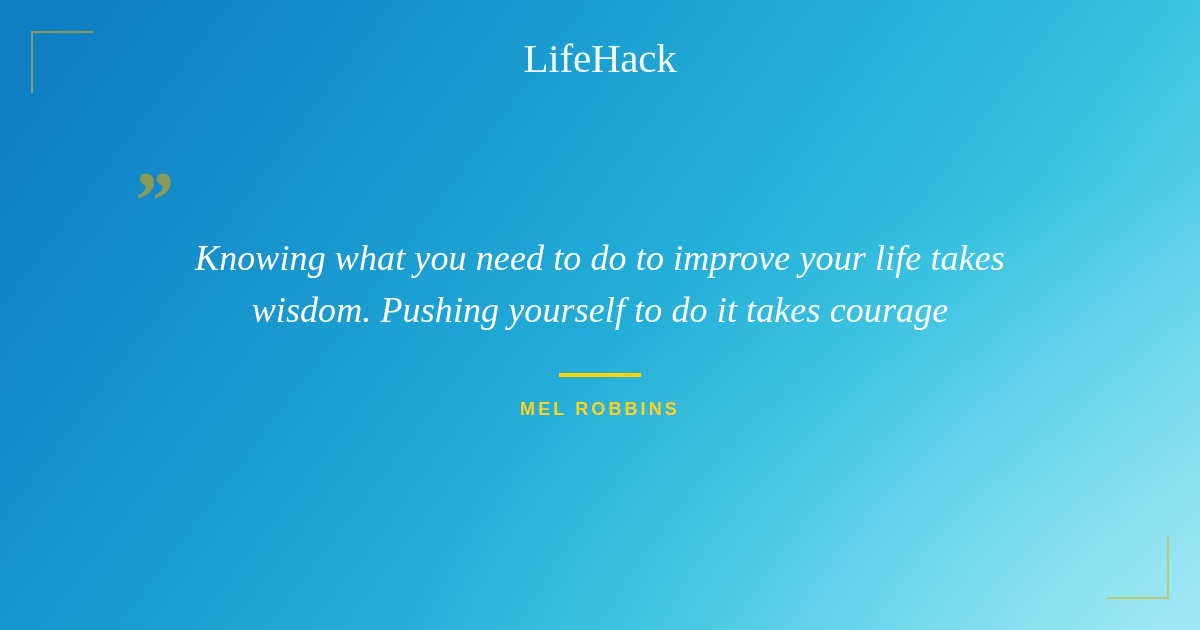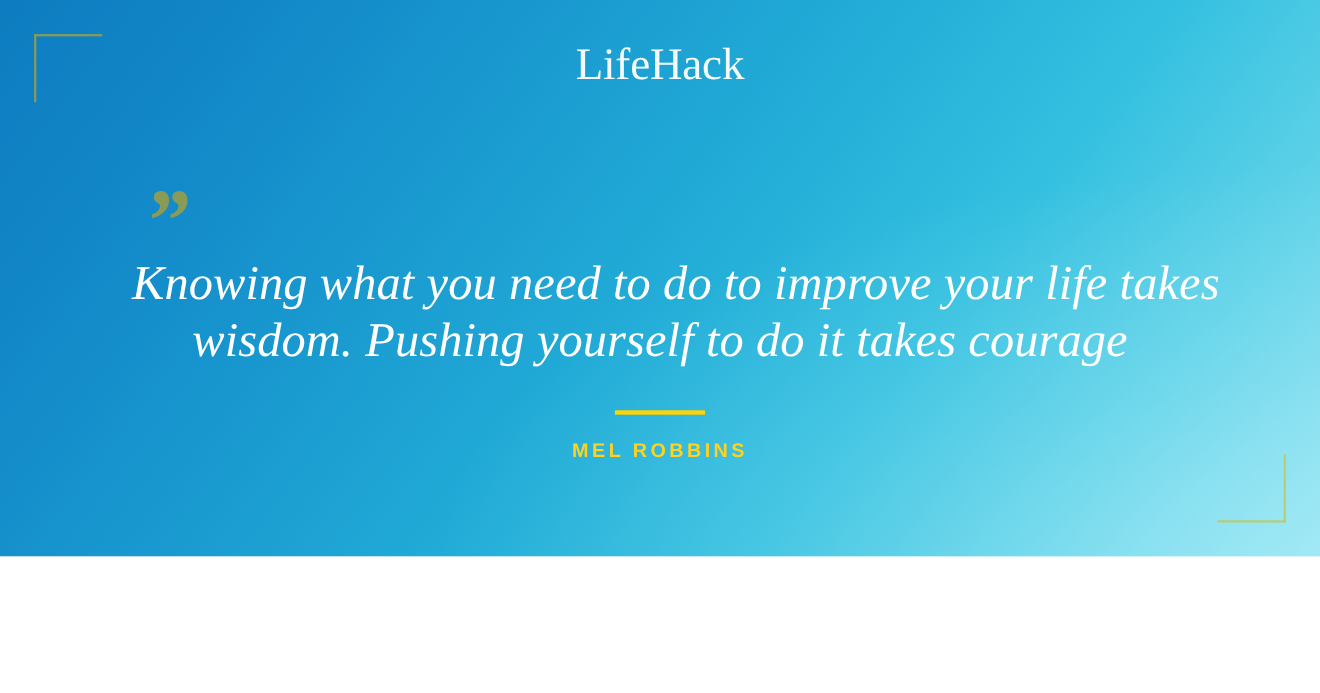--- a/index.html
+++ b/index.html
@@ -5,21 +5,21 @@
 <style>
   html, body {
     margin: 0;
     padding: 0;
     background: #ffffff;
   }
 
   .card {
     position: relative;
     width: 1200px;
-    height: 506px;
+    height: 630px;
     overflow: hidden;
     font-family: "Liberation Sans", sans-serif;
     
     background:
       linear-gradient(127deg,
         #0d7cc0 0%,
         #1288c8 16%,
         #1a9bd0 34%,
         #23aed8 52%,
         #34c0e0 68%,
@@ -100,21 +100,21 @@
     user-select: none;
   }
 
   .quote-text {
     margin: 72px auto 0 auto;
     width: 960px;
     text-align: center;
     font-family: "Liberation Serif", "DejaVu Serif", serif;
     font-style: italic;
     font-weight: 400;
-    font-size: 44px;
+    font-size: 36px;
     line-height: 52px;
     color: #ffffff;
     letter-spacing: 0.1px;
   }
   .quote-line {
     display: block;
     white-space: nowrap;
   }
 
   

